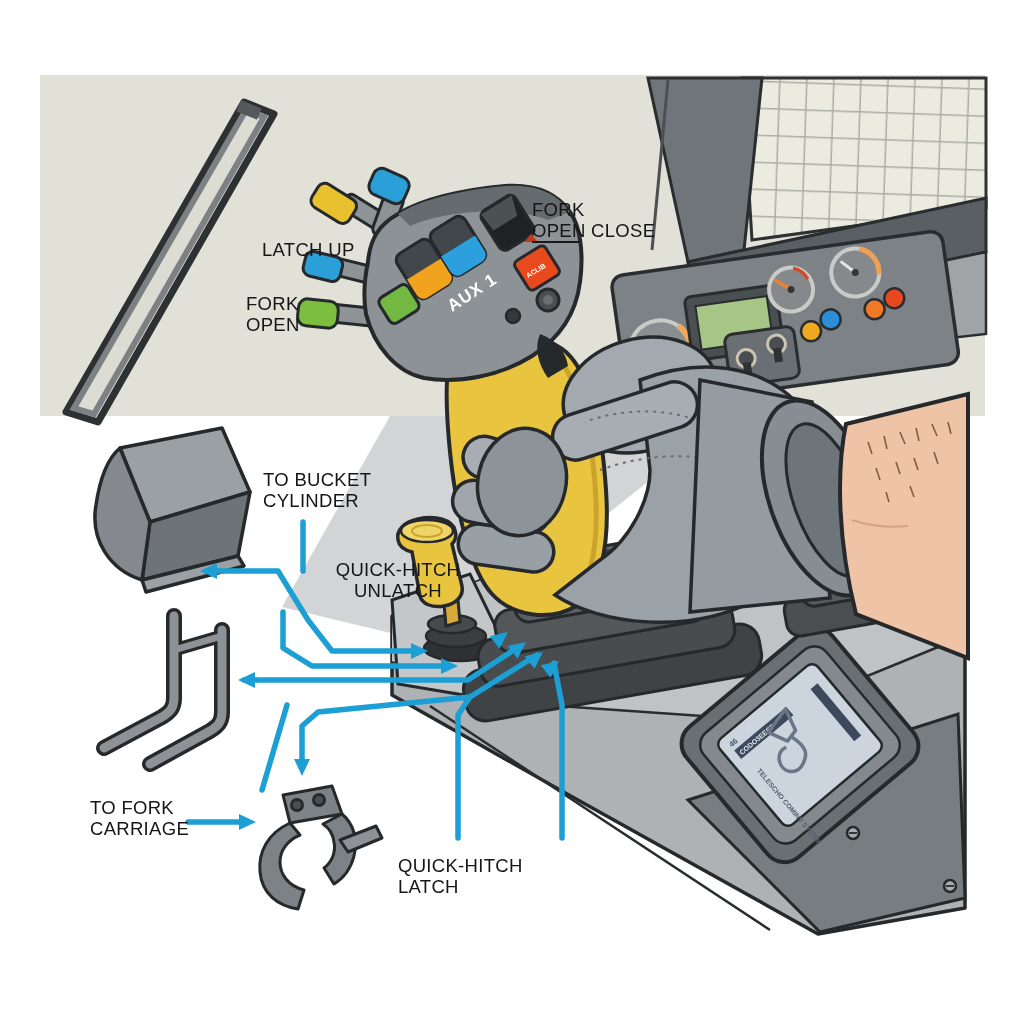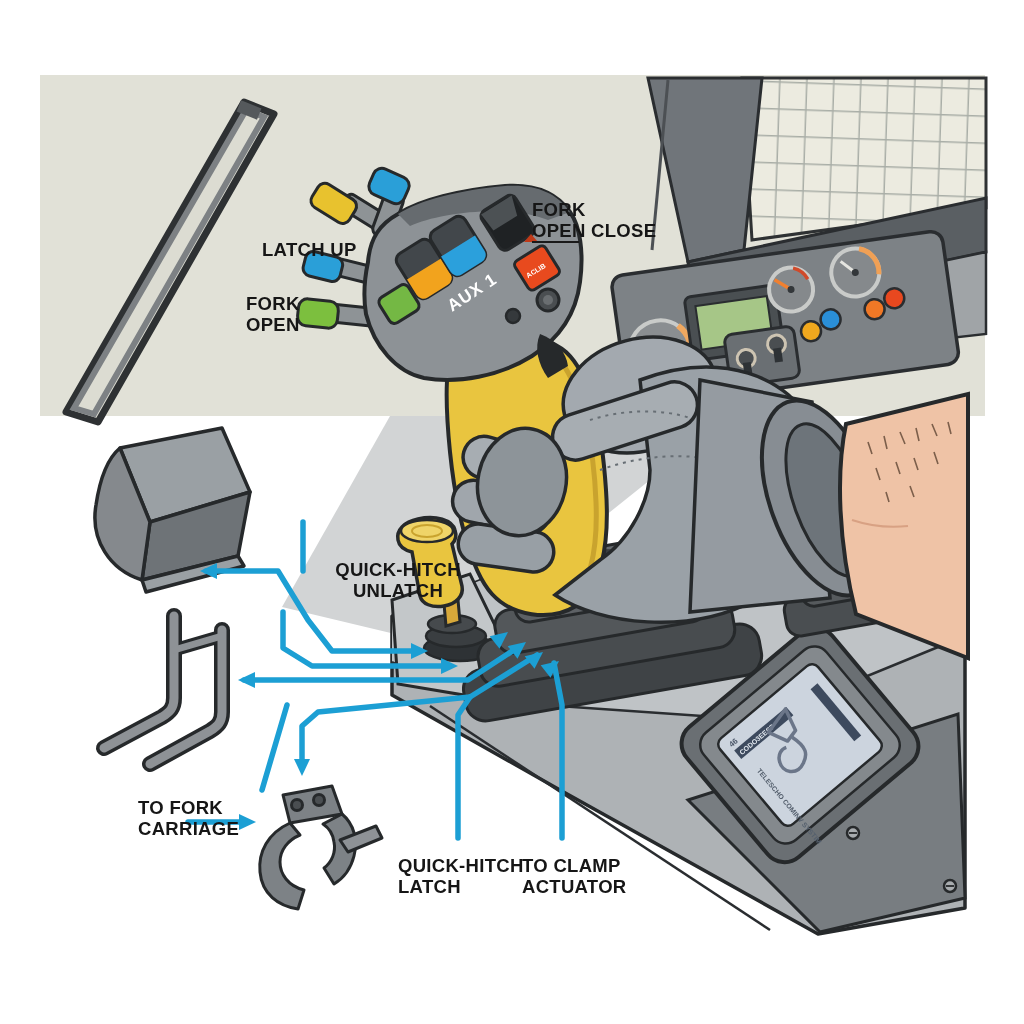--- a/index.html
+++ b/index.html
@@ -1,27 +1,27 @@
 <!DOCTYPE html>
 <html><head>
 <meta charset="utf-8">
 <style>
   html,body{margin:0;padding:0;background:#ffffff;}
   .stage{position:relative;width:1024px;height:1024px;background:#ffffff;overflow:hidden;
          font-family:"Liberation Sans",sans-serif;}
   svg{position:absolute;left:0;top:0;}
-  .lb{position:absolute;font-weight:700;font-size:18.5px;line-height:1.12;color:#161616;
+  .lb{position:absolute;font-weight:400;font-size:18.5px;line-height:1.12;color:#161616;
       white-space:pre-line;letter-spacing:.3px;}
   .lb-center{text-align:center;}
   #lb-tilt-up{left:262px;top:240px;}
   #lb-fork-open{left:246px;top:294px;}
   #lb-fork-open-close{left:532px;top:200px;}
   #lb-to-bucket{left:263px;top:470px;}
   #lb-unlatch{left:322px;top:560px;width:152px;}
-  #lb-fork-carriage{left:90px;top:798px;margin-left:48px;}
+  #lb-fork-carriage{left:90px;top:798px;}
   #lb-qh-latch{left:398px;top:856px;}
   #lb-clamp{left:522px;top:856px;}
   .underline{position:absolute;left:532px;top:241px;width:47px;height:0;
              border-top:2.5px solid #1a1a1a;}
 </style>
 </head>
 <body>
 
 <div class="stage">
 
@@ -278,22 +278,22 @@
     <polygon points="0,0 -17,-8 -17,8" transform="translate(559,661) rotate(-38)"></polygon>
   </g>
 </svg>
 
 <div class="lb" id="lb-tilt-up">LATCH UP</div>
 <div class="lb" id="lb-fork-open">FORK
 OPEN</div>
 <div class="lb" id="lb-fork-open-close">FORK
 OPEN CLOSE</div>
 <div class="underline"></div>
+<div class="lb" id="lb-to-bucket">TO BUCKET
+CYLINDER</div>
 <div class="lb lb-center" id="lb-unlatch">QUICK-HITCH
 UNLATCH</div>
 <div class="lb" id="lb-fork-carriage">TO FORK
 CARRIAGE</div>
 <div class="lb" id="lb-qh-latch">QUICK-HITCH
 LATCH</div>
-<div class="lb" id="lb-clamp">TO CLAMP
-ACTUATOR</div>
 
 </div>
 
 </body></html>

